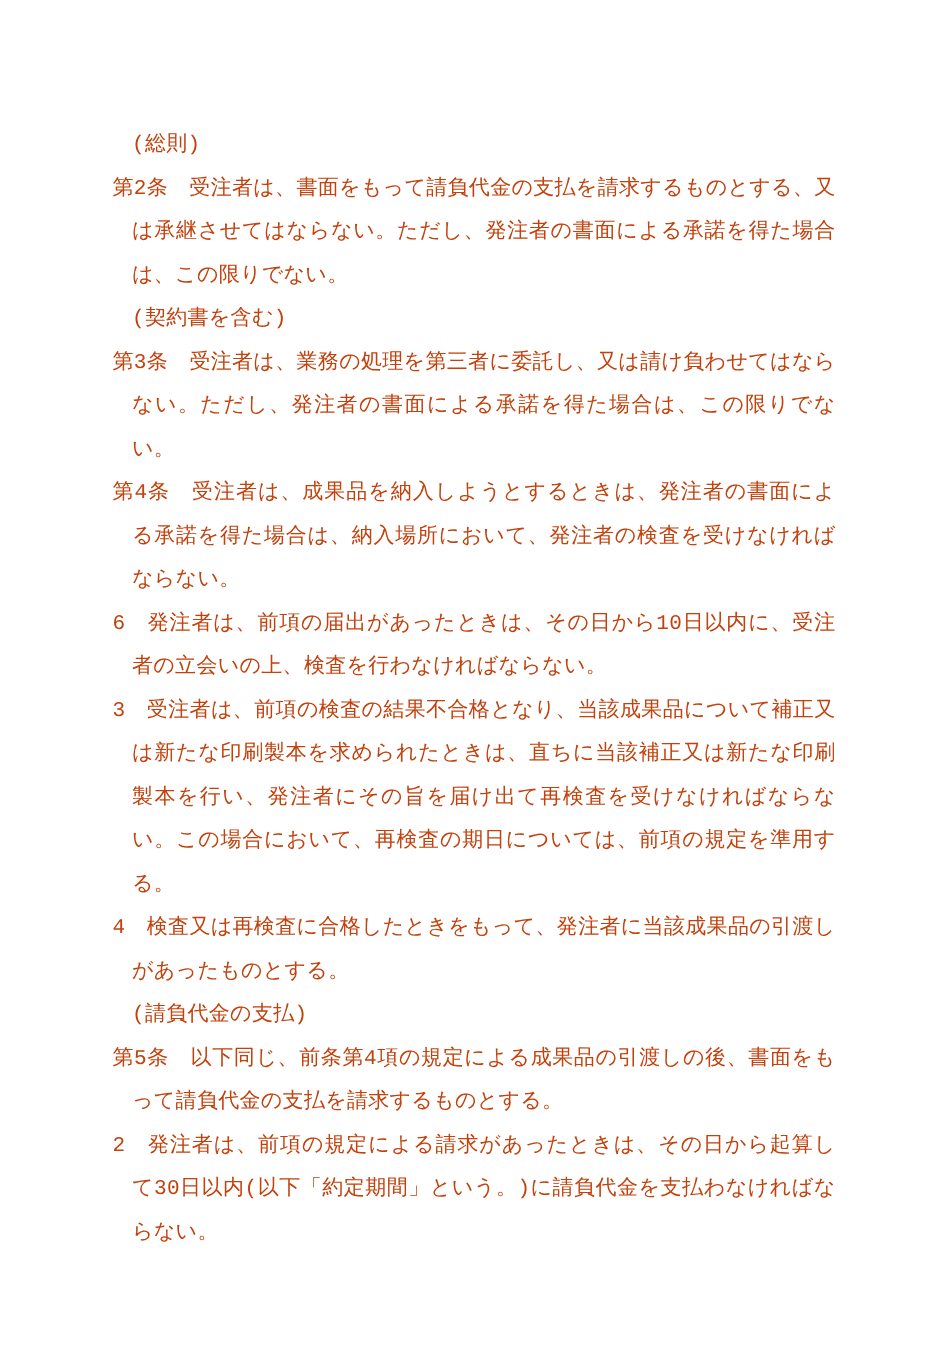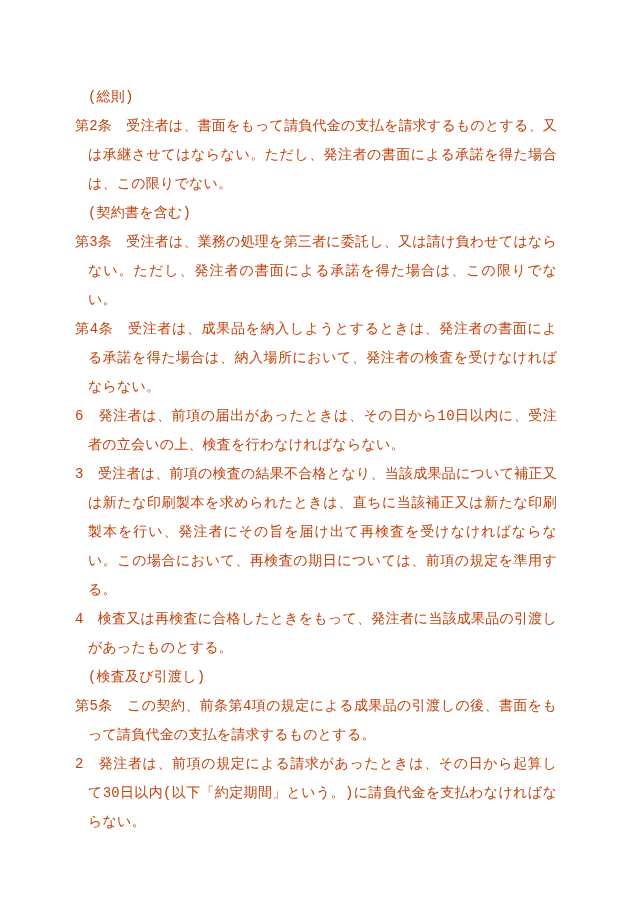--- a/index.html
+++ b/index.html
@@ -48,17 +48,17 @@
 <div class="page">
   <div class="doc-body">
     <p class="clause-heading">(総則)</p>
     <p class="hanging">第2条　受注者は、書面をもって請負代金の支払を請求するものとする、又は承継させてはならない。ただし、発注者の書面による承諾を得た場合は、この限りでない。</p>
     <p class="clause-heading">(契約書を含む)</p>
     <p class="hanging">第3条　受注者は、業務の処理を第三者に委託し、又は請け負わせてはならない。ただし、発注者の書面による承諾を得た場合は、この限りでない。</p>
     <p class="hanging">第4条　受注者は、成果品を納入しようとするときは、発注者の書面による承諾を得た場合は、納入場所において、発注者の検査を受けなければならない。</p>
     <p class="hanging">6　発注者は、前項の届出があったときは、その日から10日以内に、受注者の立会いの上、検査を行わなければならない。</p>
     <p class="hanging">3　受注者は、前項の検査の結果不合格となり、当該成果品について補正又は新たな印刷製本を求められたときは、直ちに当該補正又は新たな印刷製本を行い、発注者にその旨を届け出て再検査を受けなければならない。この場合において、再検査の期日については、前項の規定を準用する。</p>
     <p class="hanging">4　検査又は再検査に合格したときをもって、発注者に当該成果品の引渡しがあったものとする。</p>
-    <p class="clause-heading">(検査及び引渡し)</p>
-    <p class="hanging">第5条　この契約、前条第4項の規定による成果品の引渡しの後、書面をもって請負代金の支払を請求するものとする。</p>
+    <p class="clause-heading">(請負代金の支払)</p>
+    <p class="hanging">第5条　以下同じ、前条第4項の規定による成果品の引渡しの後、書面をもって請負代金の支払を請求するものとする。</p>
     <p class="hanging">2　発注者は、前項の規定による請求があったときは、その日から起算して30日以内(以下「約定期間」という。)に請負代金を支払わなければならない。</p>
   </div>
 </div>
 
 </body></html>

